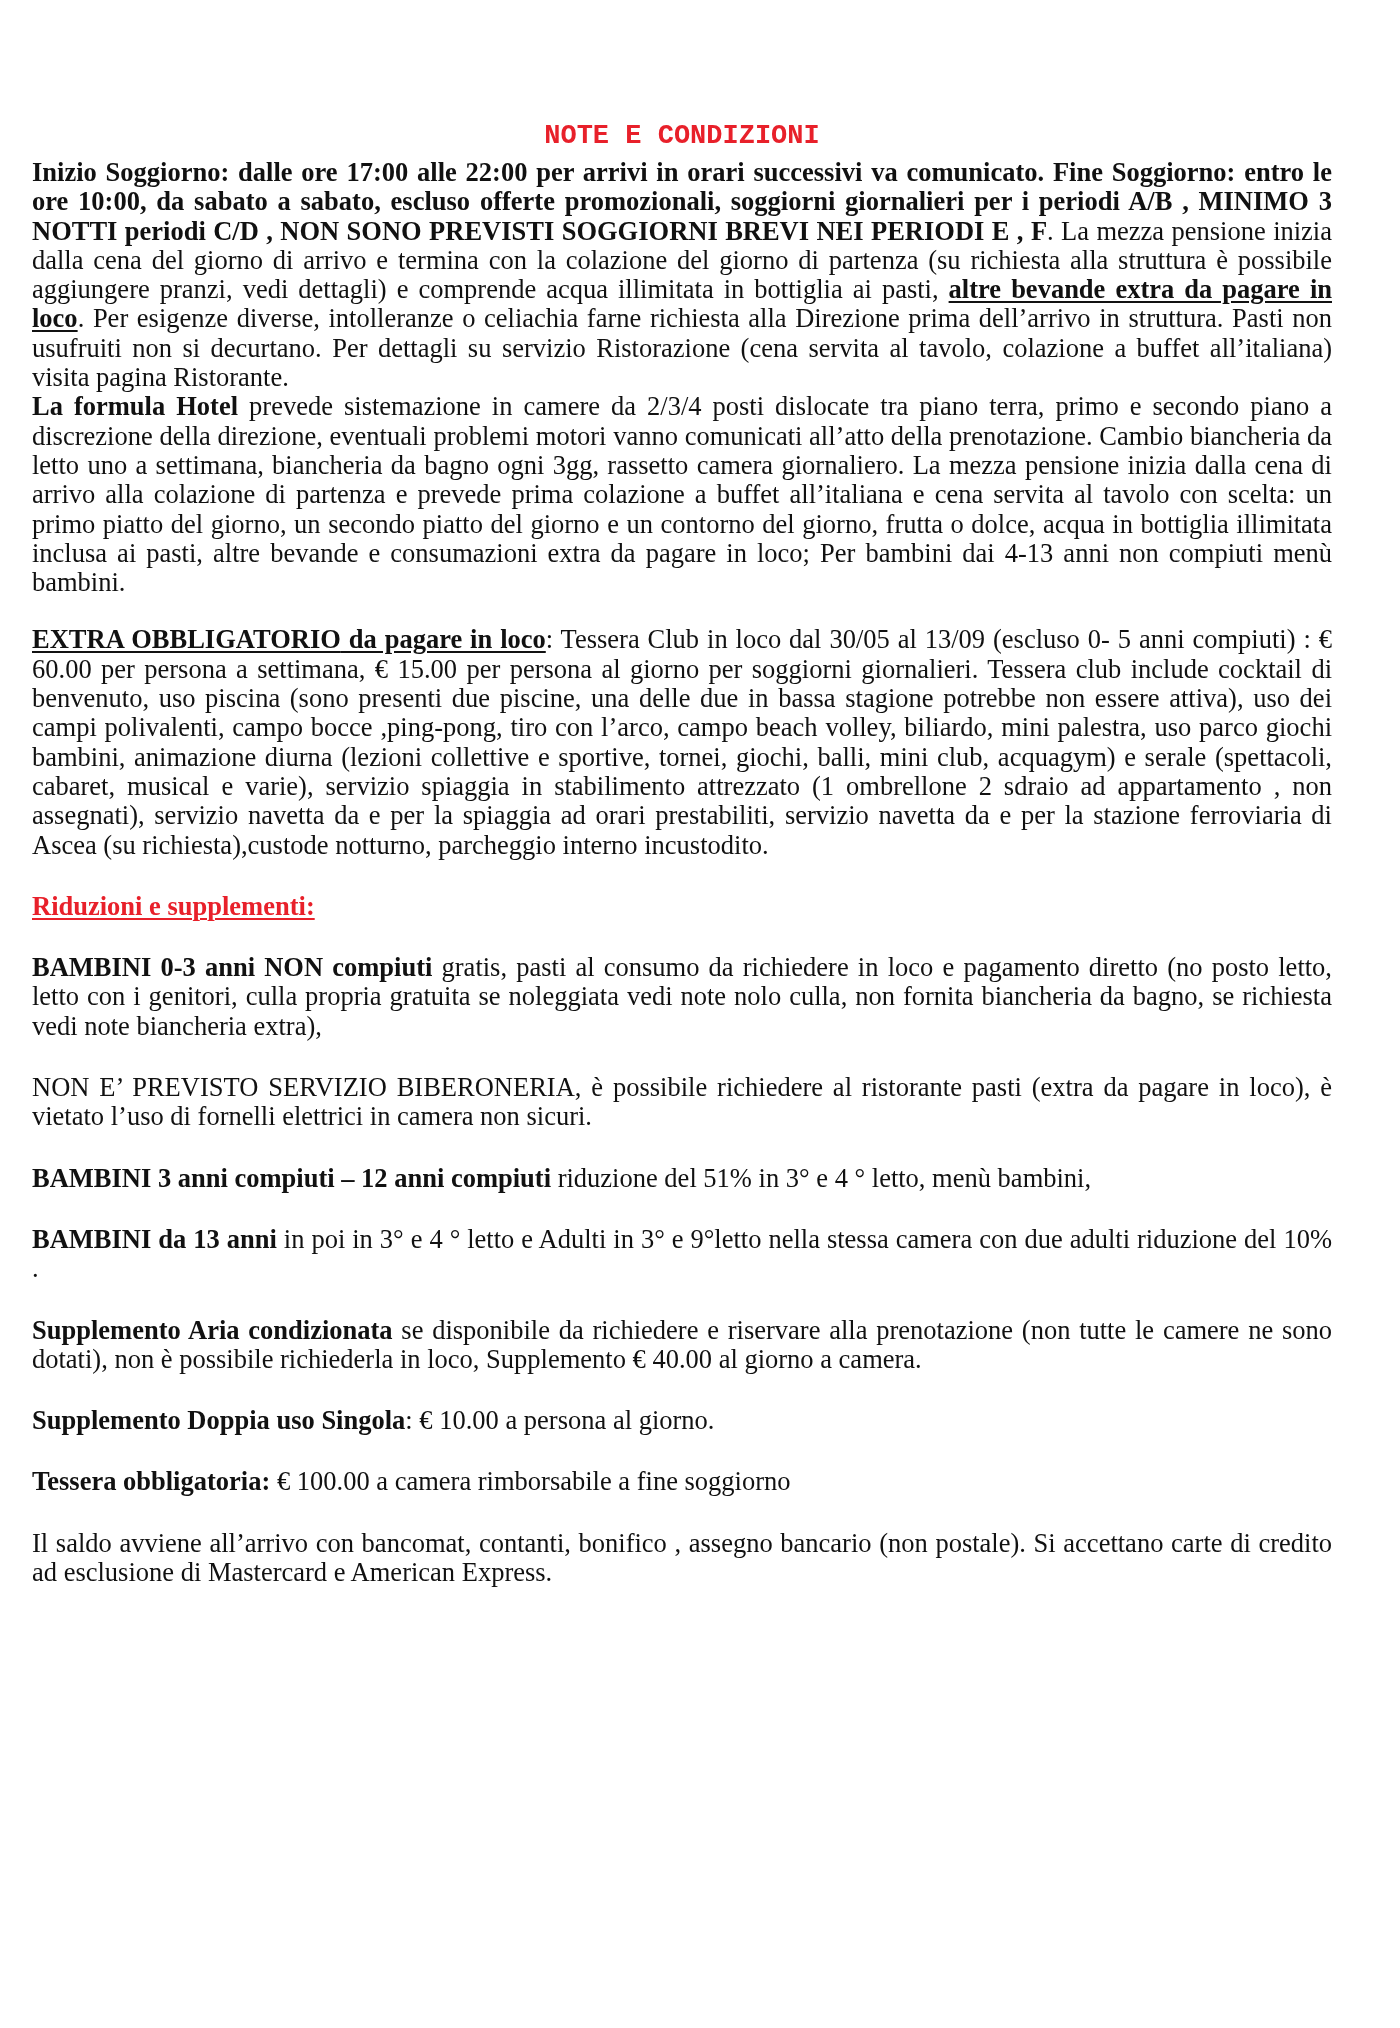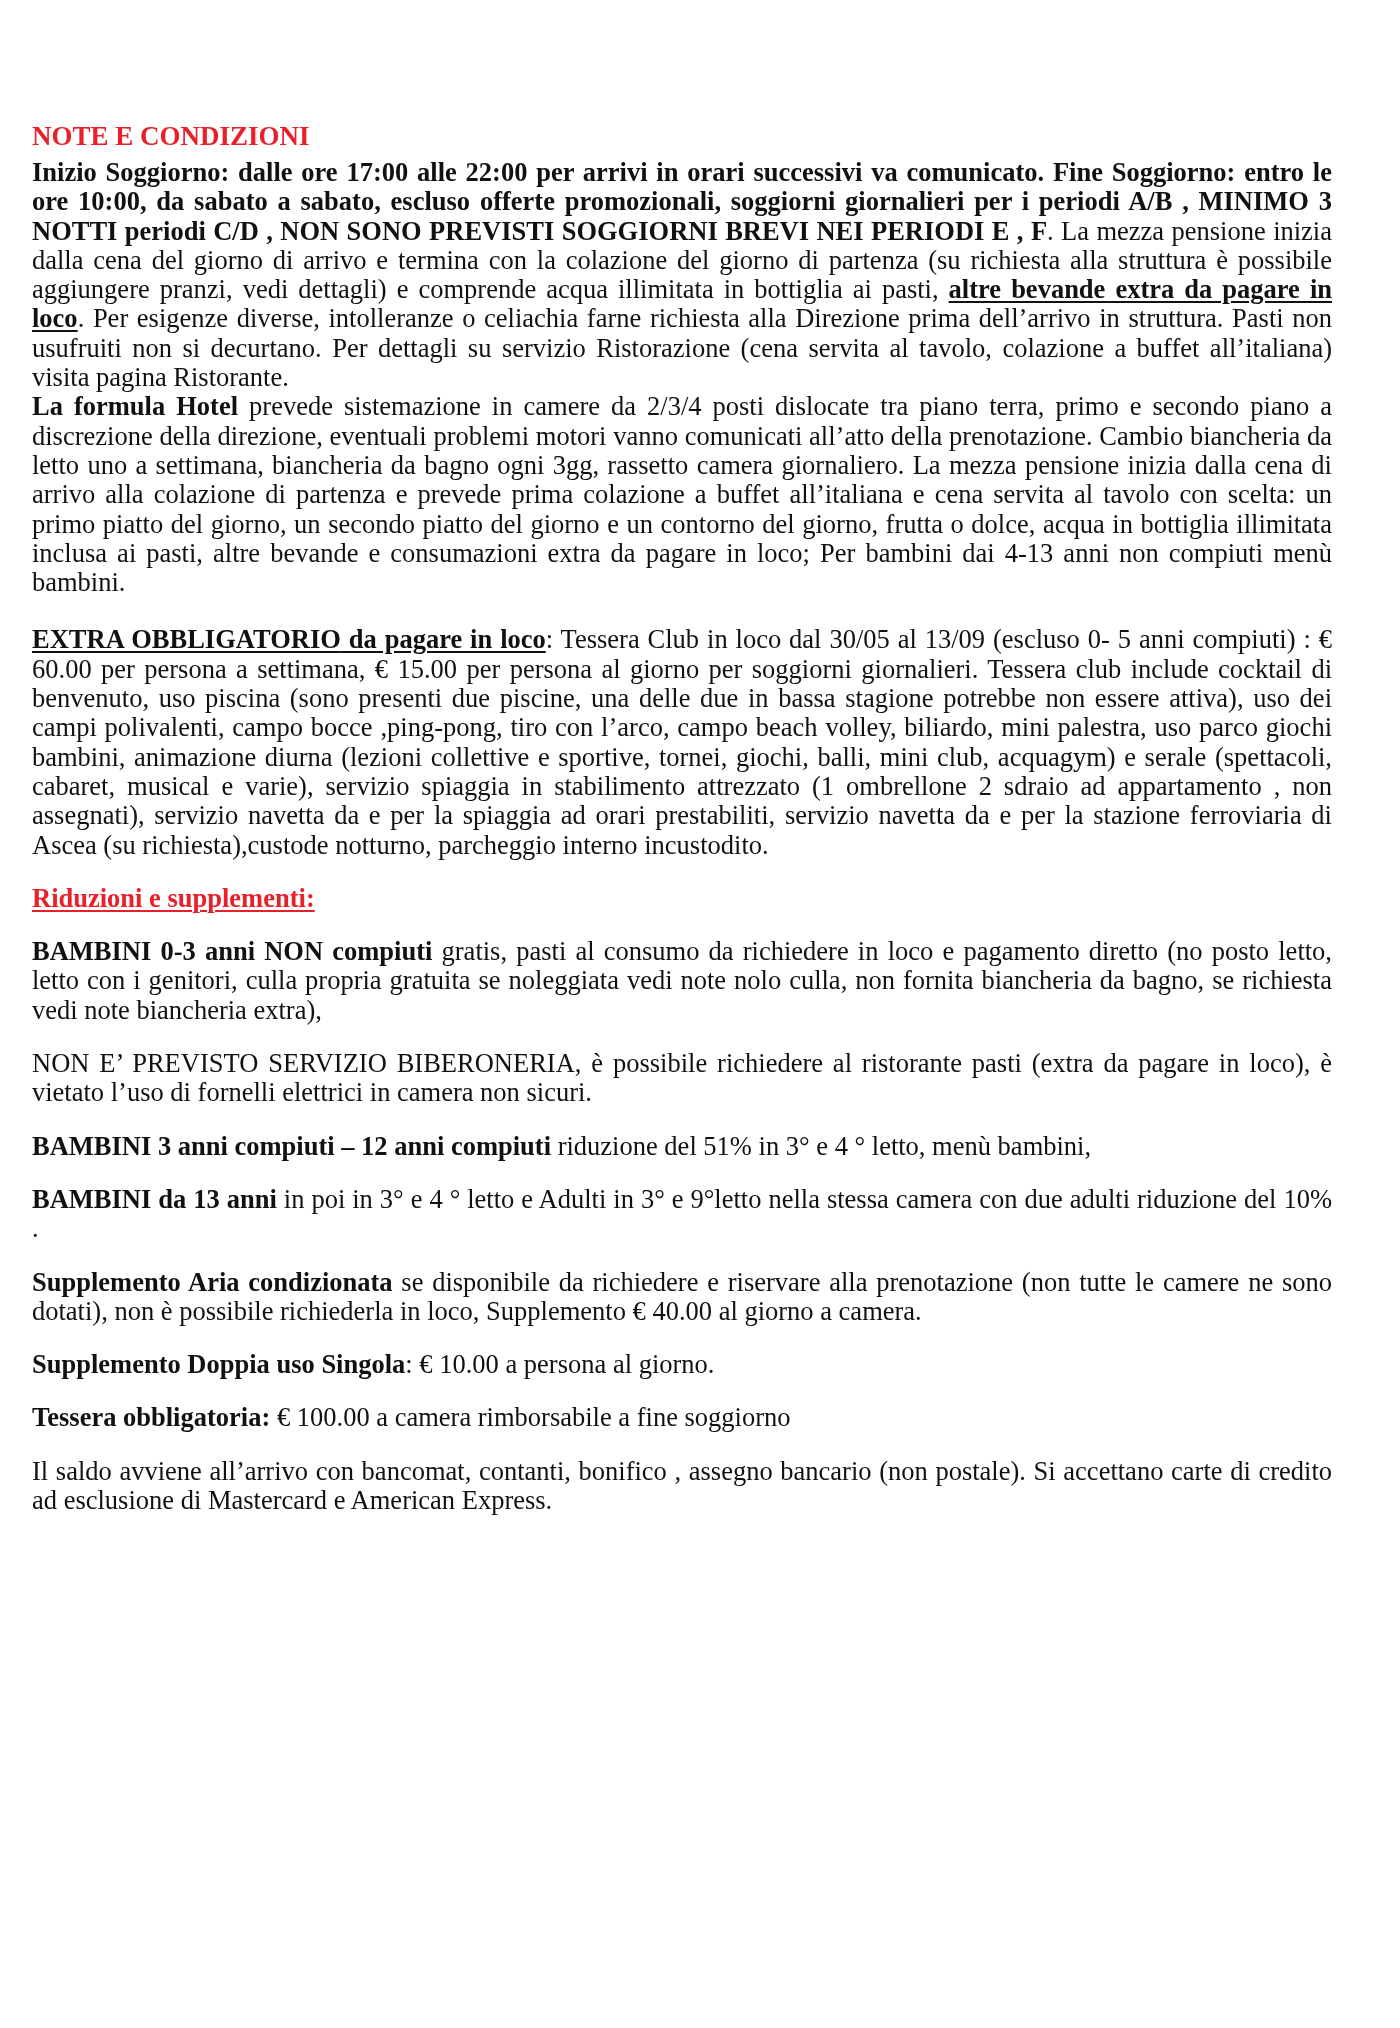--- a/index.html
+++ b/index.html
@@ -8,31 +8,31 @@
     font-family: "Liberation Serif", "DejaVu Serif", serif;
     color: #111111;
   }
   .page {
     position: absolute; left: 32px; top: 120px; width: 1300px;
     font-size: 26.5px; line-height: 29.3px;
   }
   p { margin: 0; text-align: justify; }
   .heading {
     color: #e8202a; font-weight: bold; font-size: 27px; line-height: 32px;
-    margin-bottom: 6px; text-align: left;
+    margin-bottom: 6px; text-align: center; font-family: Liberation Mono, monospace;
   }
   .red-ul {
     color: #e8202a; font-weight: bold; text-decoration: underline;
     text-decoration-thickness: 2px; text-underline-offset: 3px;
   }
   b { font-weight: bold; }
   .ul { text-decoration: underline; text-decoration-thickness: 2px; text-underline-offset: 3px; }
   .ul-thin { text-decoration: underline; text-decoration-thickness: 1px; text-underline-offset: 3px; }
   .gap-m { margin-top: 28px; }
-  .gap-l { margin-top: 24px; }
+  .gap-l { margin-top: 32px; }
   .left { text-align: left; }
 </style>
 </head>
 <body>
 
 <div class="page">
 
   <div class="heading">NOTE E CONDIZIONI</div>
 
   <p><b>Inizio Soggiorno: dalle ore 17:00 alle 22:00 per arrivi in orari successivi va comunicato. Fine Soggiorno: entro le ore 10:00, da sabato a sabato, escluso offerte promozionali,  soggiorni giornalieri per i periodi A/B , MINIMO 3 NOTTI periodi C/D , NON SONO PREVISTI SOGGIORNI BREVI NEI PERIODI  E , F</b><span>. La mezza pensione inizia dalla cena del giorno di arrivo e termina con la colazione del giorno di partenza (su richiesta alla struttura è possibile aggiungere pranzi, vedi dettagli) e comprende acqua illimitata in bottiglia ai pasti, </span><b class="ul">altre bevande extra da pagare in loco</b><span>. Per esigenze diverse, intolleranze o celiachia farne richiesta alla Direzione prima dell’arrivo in struttura. Pasti non usufruiti non si decurtano. Per dettagli su servizio Ristorazione (cena servita al tavolo, colazione a buffet all’italiana) visita pagina Ristorante.</span></p>

